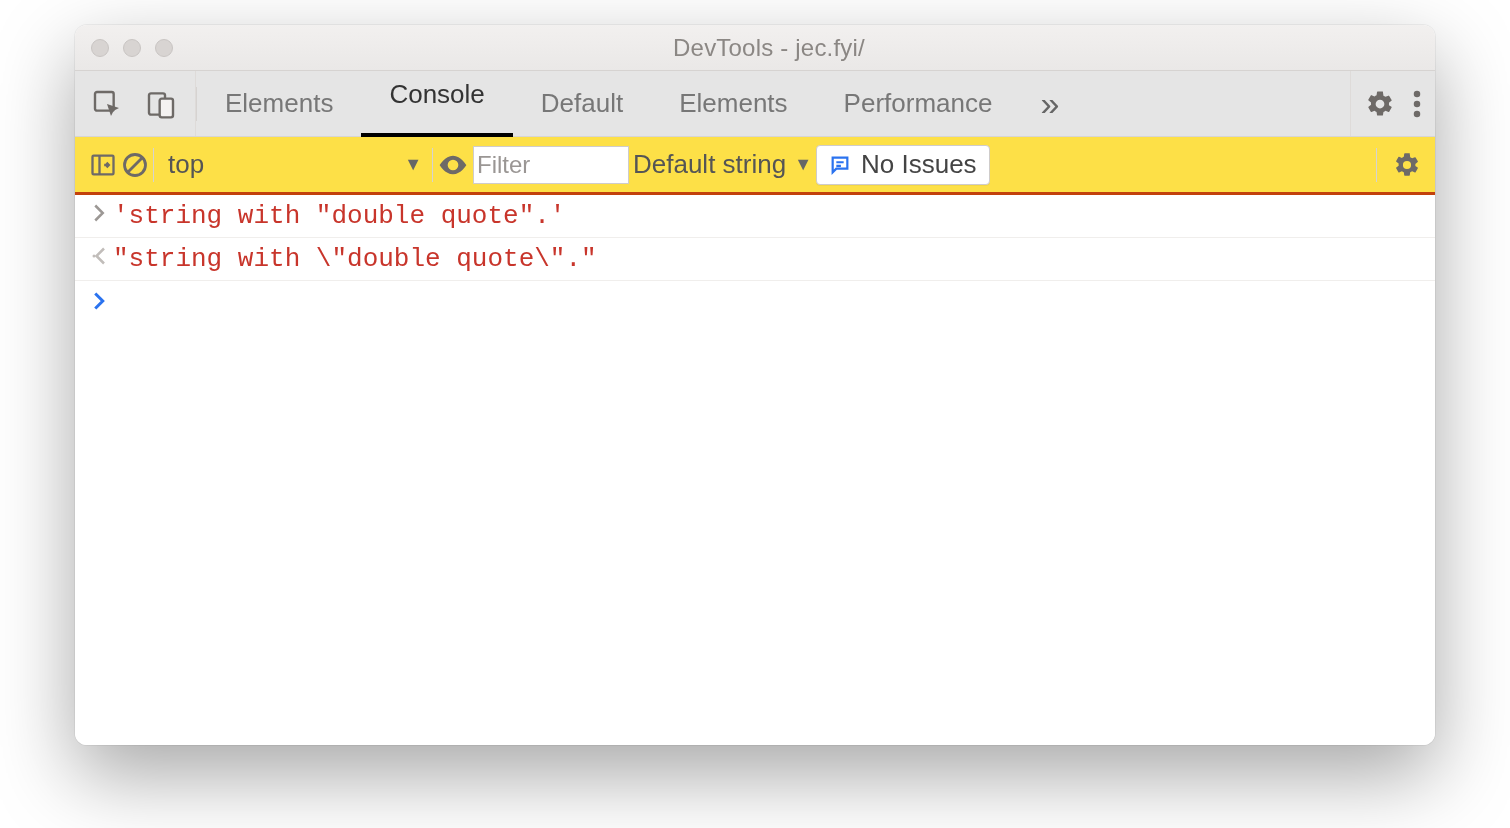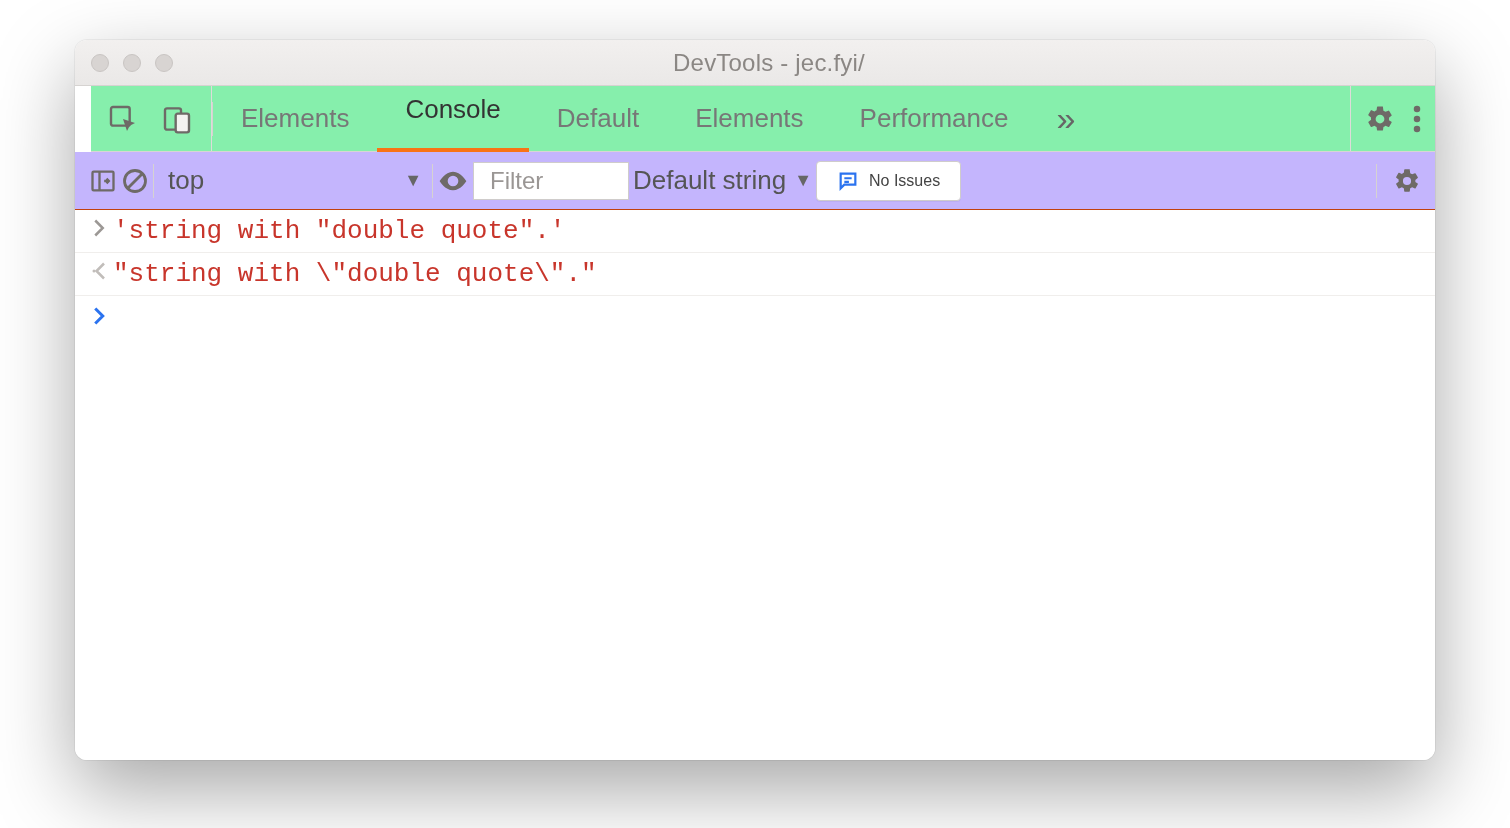--- a/index.html
+++ b/index.html
@@ -1,57 +1,57 @@
 <!DOCTYPE html>
 <html><head>
 <meta charset="utf-8">
 <style>
   * { box-sizing: border-box; margin: 0; padding: 0; }
   html, body { width: 1510px; height: 828px; font-family: -apple-system, "Helvetica Neue", Arial, sans-serif; background: transparent; }
   .frame {
-    position: absolute; left: 75px; top: 40px; width: 1360px; height: 720px;
+    position: absolute; left: 75px; top: 25px; width: 1360px; height: 720px;
     background: #fff; border-radius: 12px; overflow: hidden;
     box-shadow: 0 30px 80px rgba(0,0,0,0.35), 0 0 0 1px rgba(0,0,0,0.05);
     display: flex; flex-direction: column; justify-content: space-between;
   }
   .titlebar {
     height: 46px; background: linear-gradient(#f2f0ef, #eae8e7); border-bottom: 1px solid #d6d3d1;
     display: flex; align-items: center; padding: 0 16px; flex: 0 0 auto;
   }
   .traffic { display: flex; gap: 14px; }
   .dot { width: 18px; height: 18px; border-radius: 50%; background: #d8d4d2; border: 1px solid #c9c5c3; }
   .title { flex: 1; text-align: center; color: #8b8784; font-size: 24px; letter-spacing: .2px; }
   .tabs {
     height: 66px; border-bottom: 1px solid #d7d5d4; display: flex; align-items: stretch;
-    background: #86efac; flex: 0 0 auto; margin-left: 16px;
+    background: #e5e5e5; flex: 0 0 auto;
   }
   .tabs .left-tools { display: flex; align-items: center; padding: 0 18px 0 16px; gap: 22px; border-right: 1px solid #dedbd9; }
   .tabs .tablist { display: flex; align-items: stretch; }
   .tab { display: flex; align-items: center; padding: 0 28px; font-size: 26px; color: #777; cursor: default; }
-  .tab.active { color: #333; border-bottom: 4px solid #f97316; padding-bottom: 16px; margin-bottom: -1px;}
+  .tab.active { color: #333; border-bottom: 4px solid #000000; padding-bottom: 16px; margin-bottom: -1px;}
   .tabs .overflow { display: flex; align-items: center; padding: 0 20px; color: #666; font-size: 34px; }
   .tabs .right-tools { margin-left: auto; display: flex; align-items: center; gap: 18px; padding: 0 14px; border-left: 1px solid #dedbd9;}
   .toolbar {
-    height: 58px; background: #c4b5fd; border-bottom: 1px solid #c2410c;
+    height: 58px; background: #fde047; border-bottom: 3px solid #c2410c;
     display: flex; align-items: center; padding: 0 14px; gap: 4px; flex: 0 0 auto;
   }
   .vsep { width: 1px; height: 34px; background: #d6d3d1; }
   .ctx { display: flex; align-items: center; gap: 200px; font-size: 26px; color: #555; padding: 0 6px 0 10px;}
   .ctx .dd { color: #666; font-size: 18px;}
   .filter {
     width: 156px; height: 38px; border: 1px solid #cfcccb; background: #fff;
-    font-size: 24px; padding: 2px 16px; color: #333;
+    font-size: 24px; padding: 2px 3px; color: #333;
   }
   .filter::placeholder { color: #9a9694; }
   .levels { font-size: 26px; color: #555; display:flex; align-items:center; gap:8px;}
   .issues-btn {
     display: inline-flex; align-items: center; gap: 10px;
     background: #fff; border: 1px solid #cfcccb; border-radius: 4px;
     box-shadow: 0 1px 0 rgba(0,0,0,0.04);
-    height: 40px; padding: 0 20px; font-size: 16px; color: #444;
+    height: 40px; padding: 0 12px; font-size: 26px; color: #444;
   }
   .issues-btn svg { display:block; }
   .toolbar .right { margin-left: auto; display:flex; align-items:center; gap: 16px;}
   .console-body { flex: 1; background: #fff; overflow: auto; font-family: Menlo, Consolas, "Courier New", monospace; font-size: 26px; }
   .row { display: flex; align-items: flex-start; padding: 6px 14px 6px 10px; border-bottom: 1px solid #f0eeec; }
   .row .gutter { width: 28px; flex: 0 0 auto; display:flex; justify-content:center; padding-top:2px;}
   .row .code { color: #c8352b; white-space: pre; }
   .row.input .gutter { color: #9c9895; }
   .row.output .gutter { color: #c1bdba; }
   .prompt-row { display:flex; align-items:center; padding: 10px 14px 6px 10px;}

